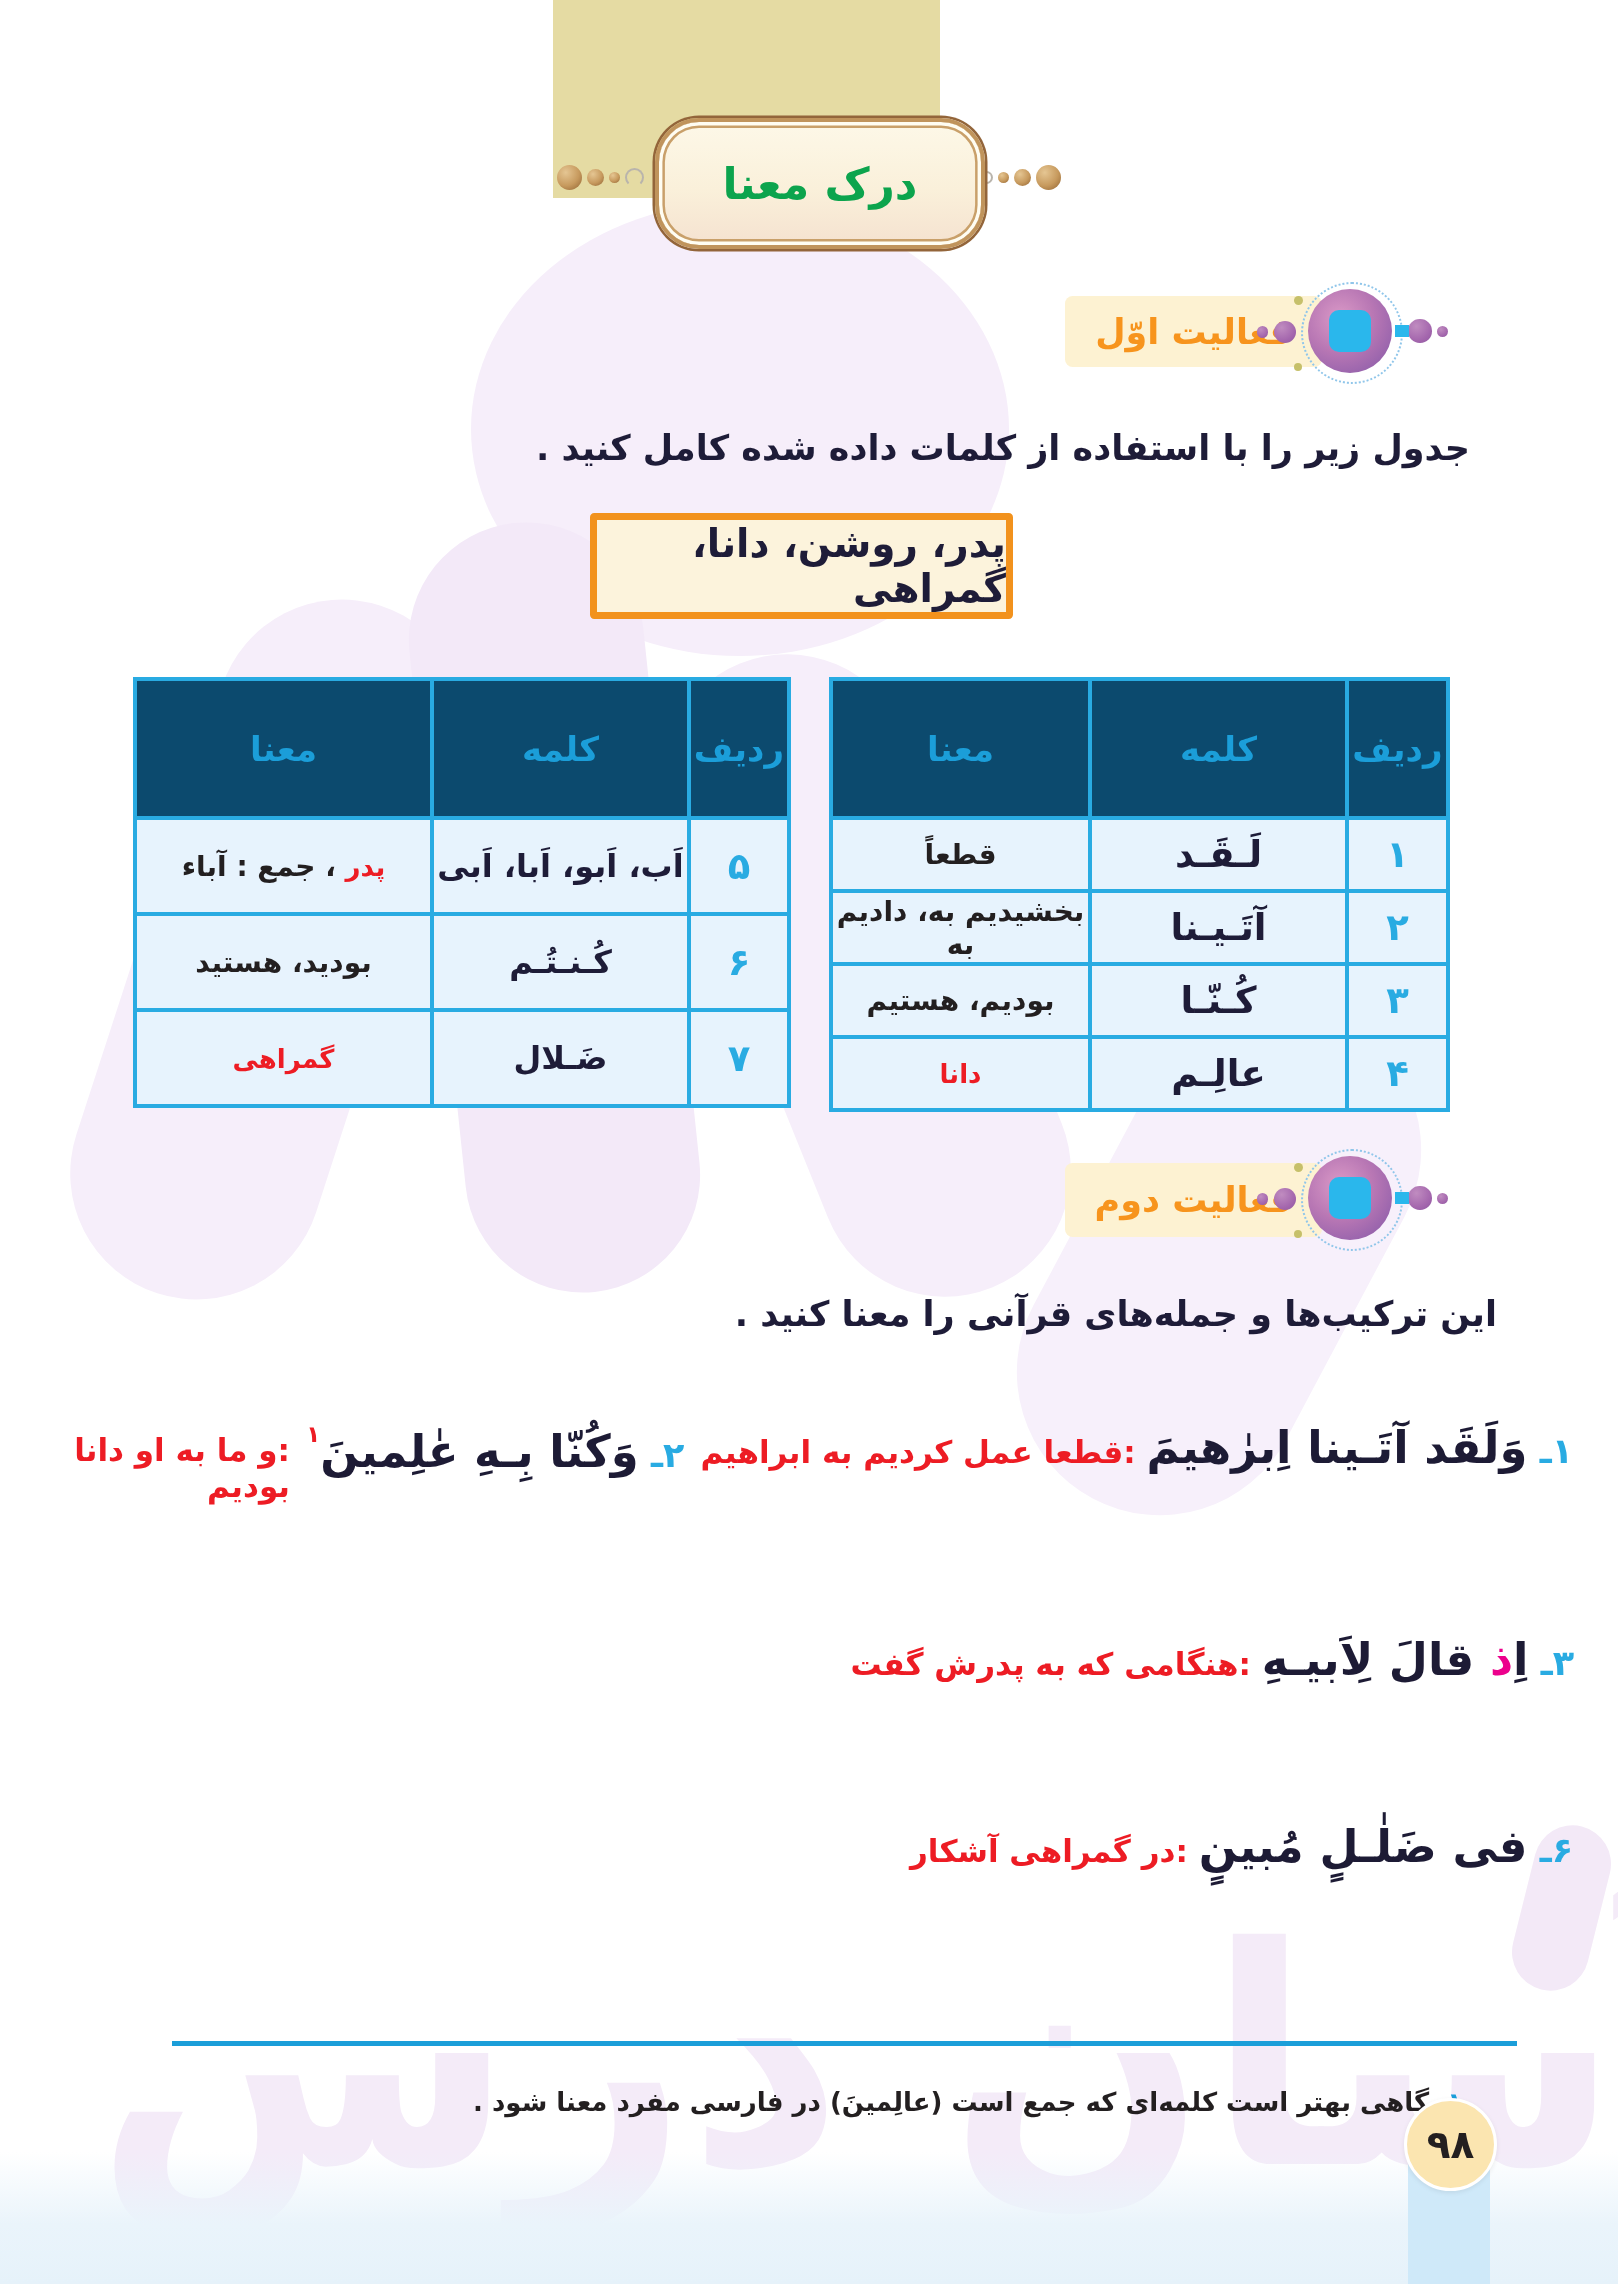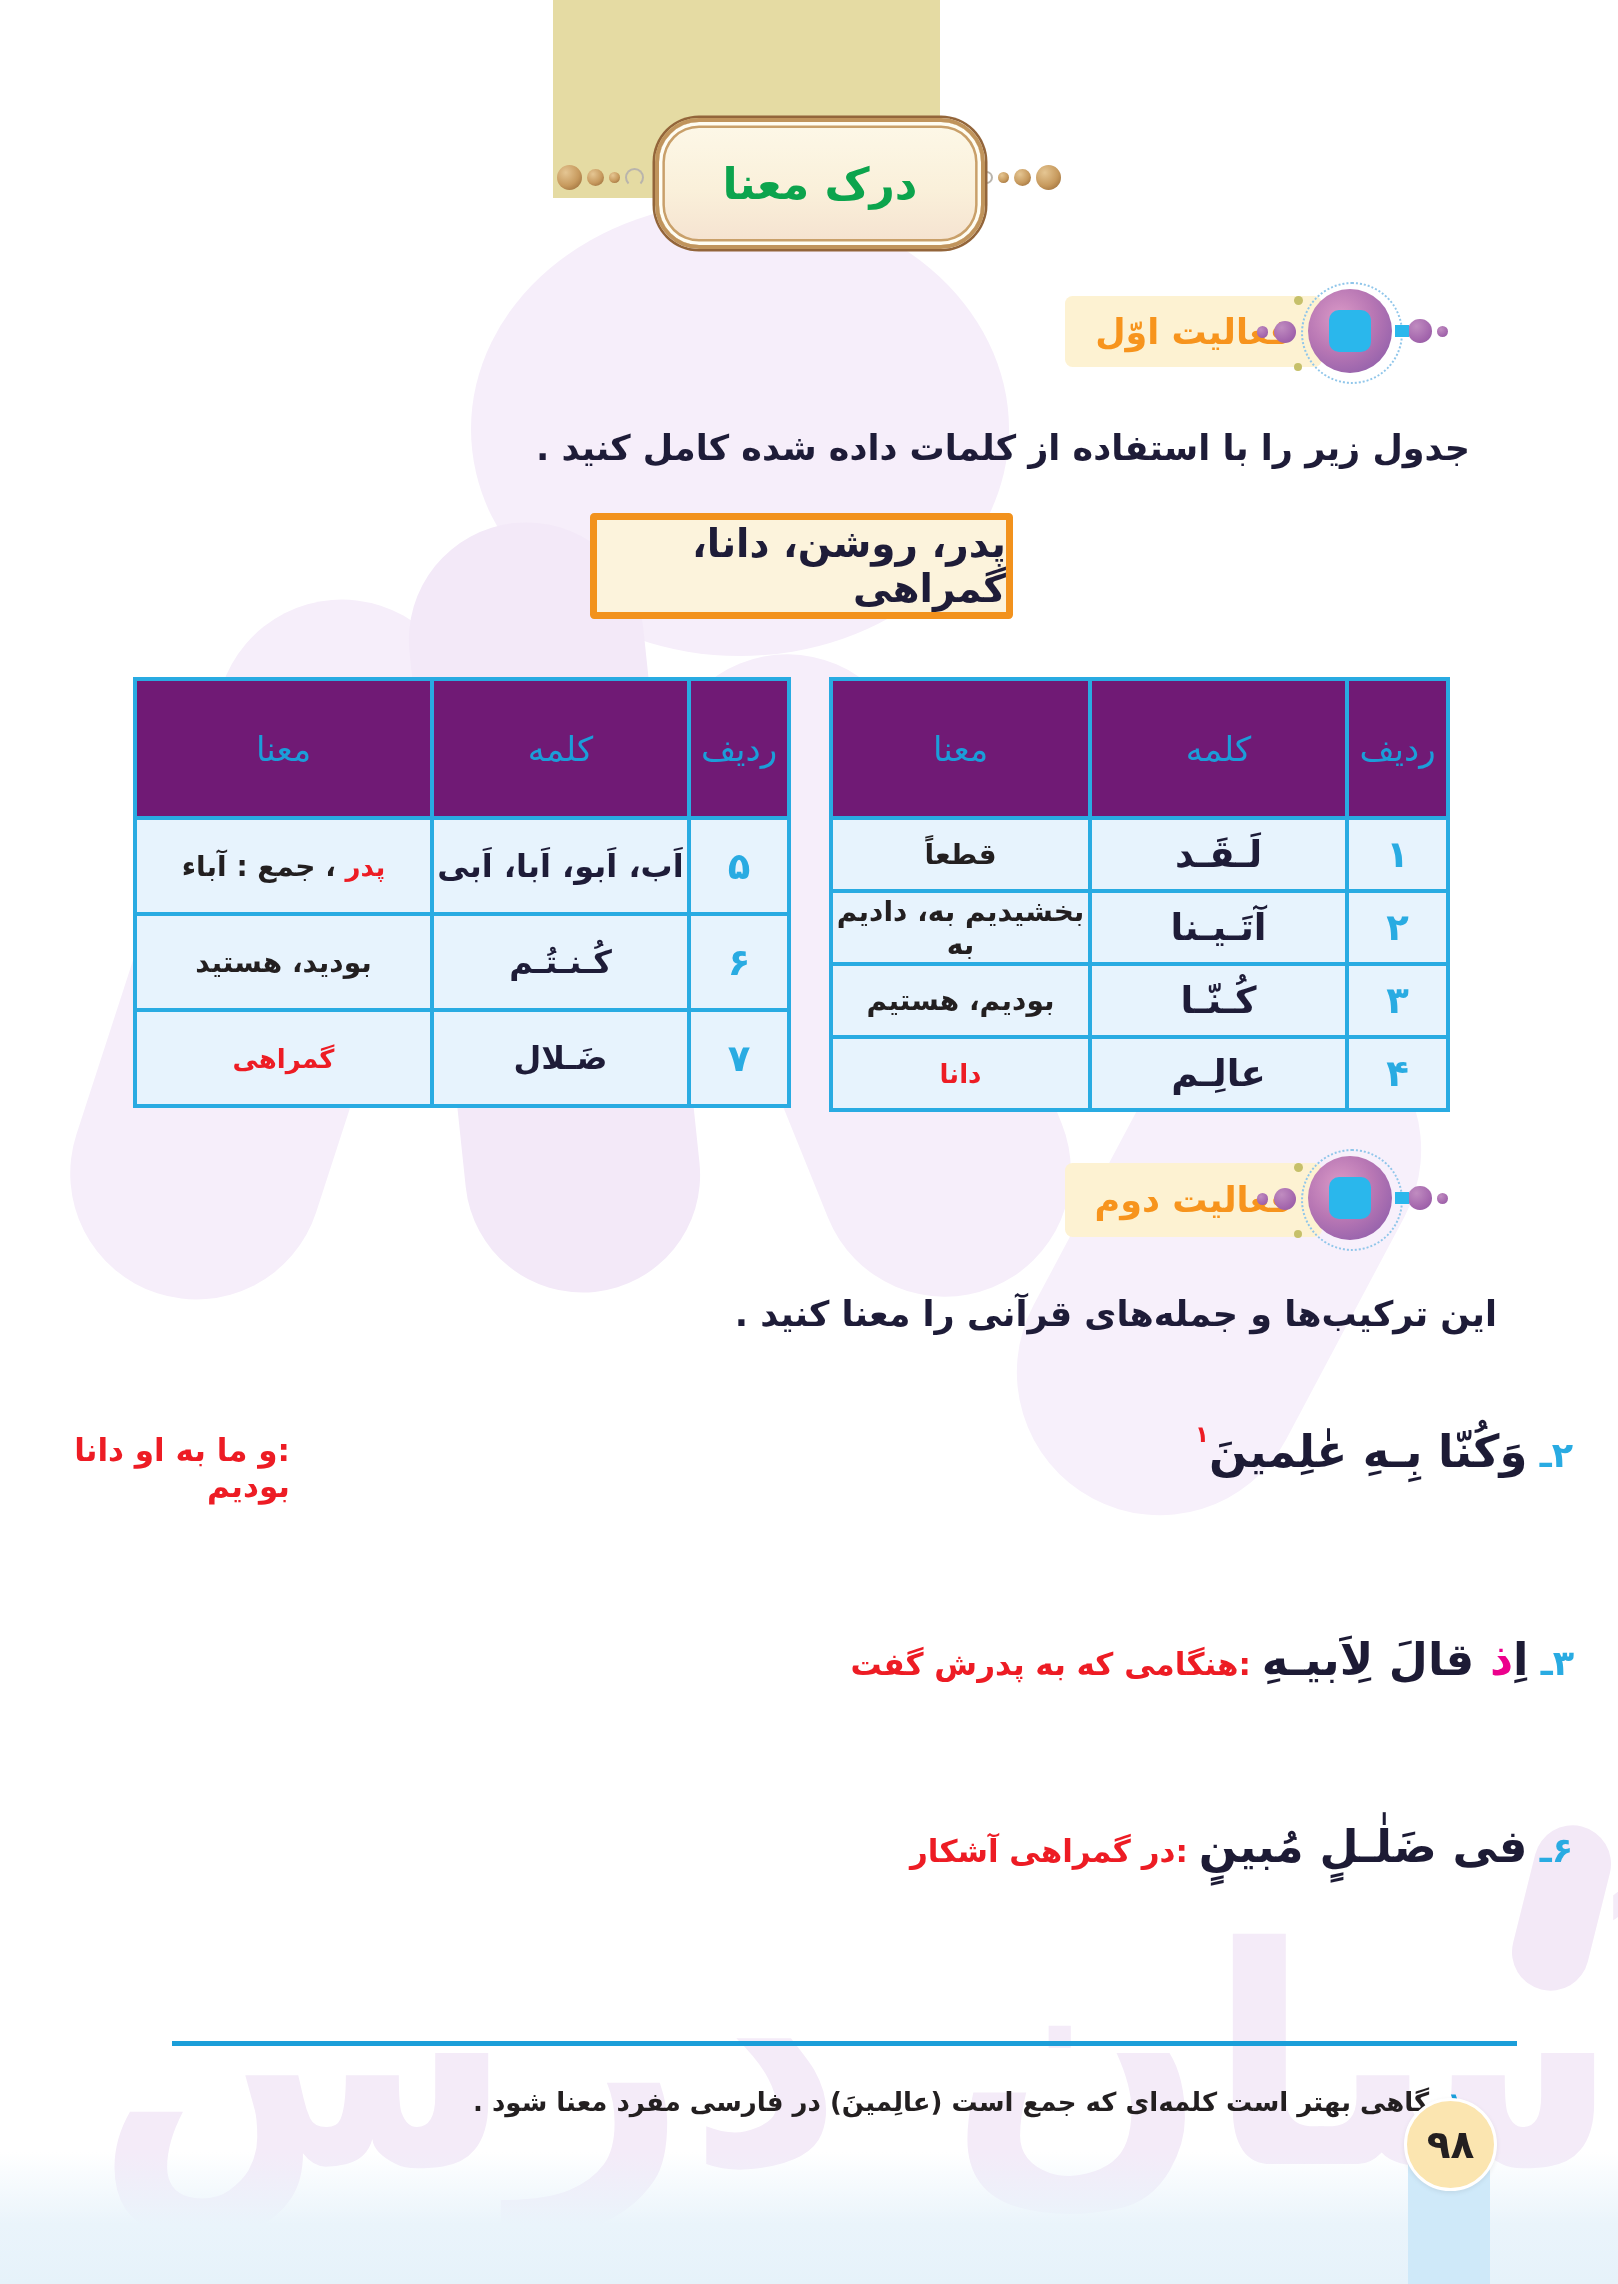--- a/index.html
+++ b/index.html
@@ -70,21 +70,21 @@
   .word-box{
     position:absolute;left:590px;top:513px;width:423px;height:106px;box-sizing:border-box;
     border:7.6px solid #f2921d;border-radius:4.2px;background:#fcf3dc;
     display:flex;align-items:center;justify-content:center;
     font-size:39px;font-weight:bold;color:#1e1c38;
   }
 
   
   .qtable{position:absolute;border-collapse:collapse;table-layout:fixed;direction:rtl;}
   .qtable th,.qtable td{border:4.2px solid #29abe2;text-align:center;vertical-align:middle;padding:0;}
-  .qtable th{background:#701a75;color:#1b9ed9;font-size:34px;font-weight:normal;height:135px;}
+  .qtable th{background:#0c4a6e;color:#1b9ed9;font-size:34px;font-weight:bold;height:135px;}
   .qtable td{background:#e7f3fd;}
   .right-table{left:829px;top:677px;width:617px;}
   .left-table{left:133px;top:677px;width:654px;}
   .right-table td{height:69px;}
   .left-table td{height:92px;}
   .cell-num{color:#29abe2;font-size:37px;font-weight:bold;}
   .cell-word{color:#1e1c38;font-size:37px;font-weight:bold;}
   .left-table .cell-word{font-size:32px;}
   .cell-mean{font-size:28px;font-weight:bold;color:#231f20;}
   .cell-mean .seg-red{font-size:26px;}
@@ -253,20 +253,21 @@
     <span class="ball bb3"></span>
     <span class="ball bb4"></span>
     <span class="bridge"></span>
     <span class="ydot"></span>
     <span class="ydot2"></span>
   </div>
 
   <p class="instr instr2">این ترکیب‌ها و جمله‌های قرآنی را معنا کنید .</p>
 
   <div class="qline" id="line1">
+    <span class="qitem"><span class="seg-num">۱ـ </span><span class="seg-quran">وَلَقَد آتَـینا اِبرٰهیمَ</span><span class="seg-red"> :قطعا عمل کردیم به ابراهیم</span></span>
     <span class="qitem"><span class="seg-num">۲ـ </span><span class="seg-quran">وَکُنّا بِـهِ عٰلِمینَ</span><span class="seg-sup">۱</span></span>
     <span class="qtrans-block"><span class="seg-red"> :و ما به او دانا بودیم</span></span>
   </div>
   <div class="qline" id="line2">
     <span class="qitem"><span class="seg-num">۳ـ </span><span class="seg-quran">اِ</span><span class="seg-mag">ذ</span><span class="seg-quran"> قالَ لِاَبیـهِ</span><span class="seg-red"> :هنگامی که به پدرش گفت</span></span>
   </div>
   <div class="qline" id="line3">
     <span class="qitem"><span class="seg-num">۶ـ </span><span class="seg-quran">فی ضَلٰـلٍ مُبینٍ</span><span class="seg-red"> :در گمراهی آشکار</span></span>
   </div>
 

